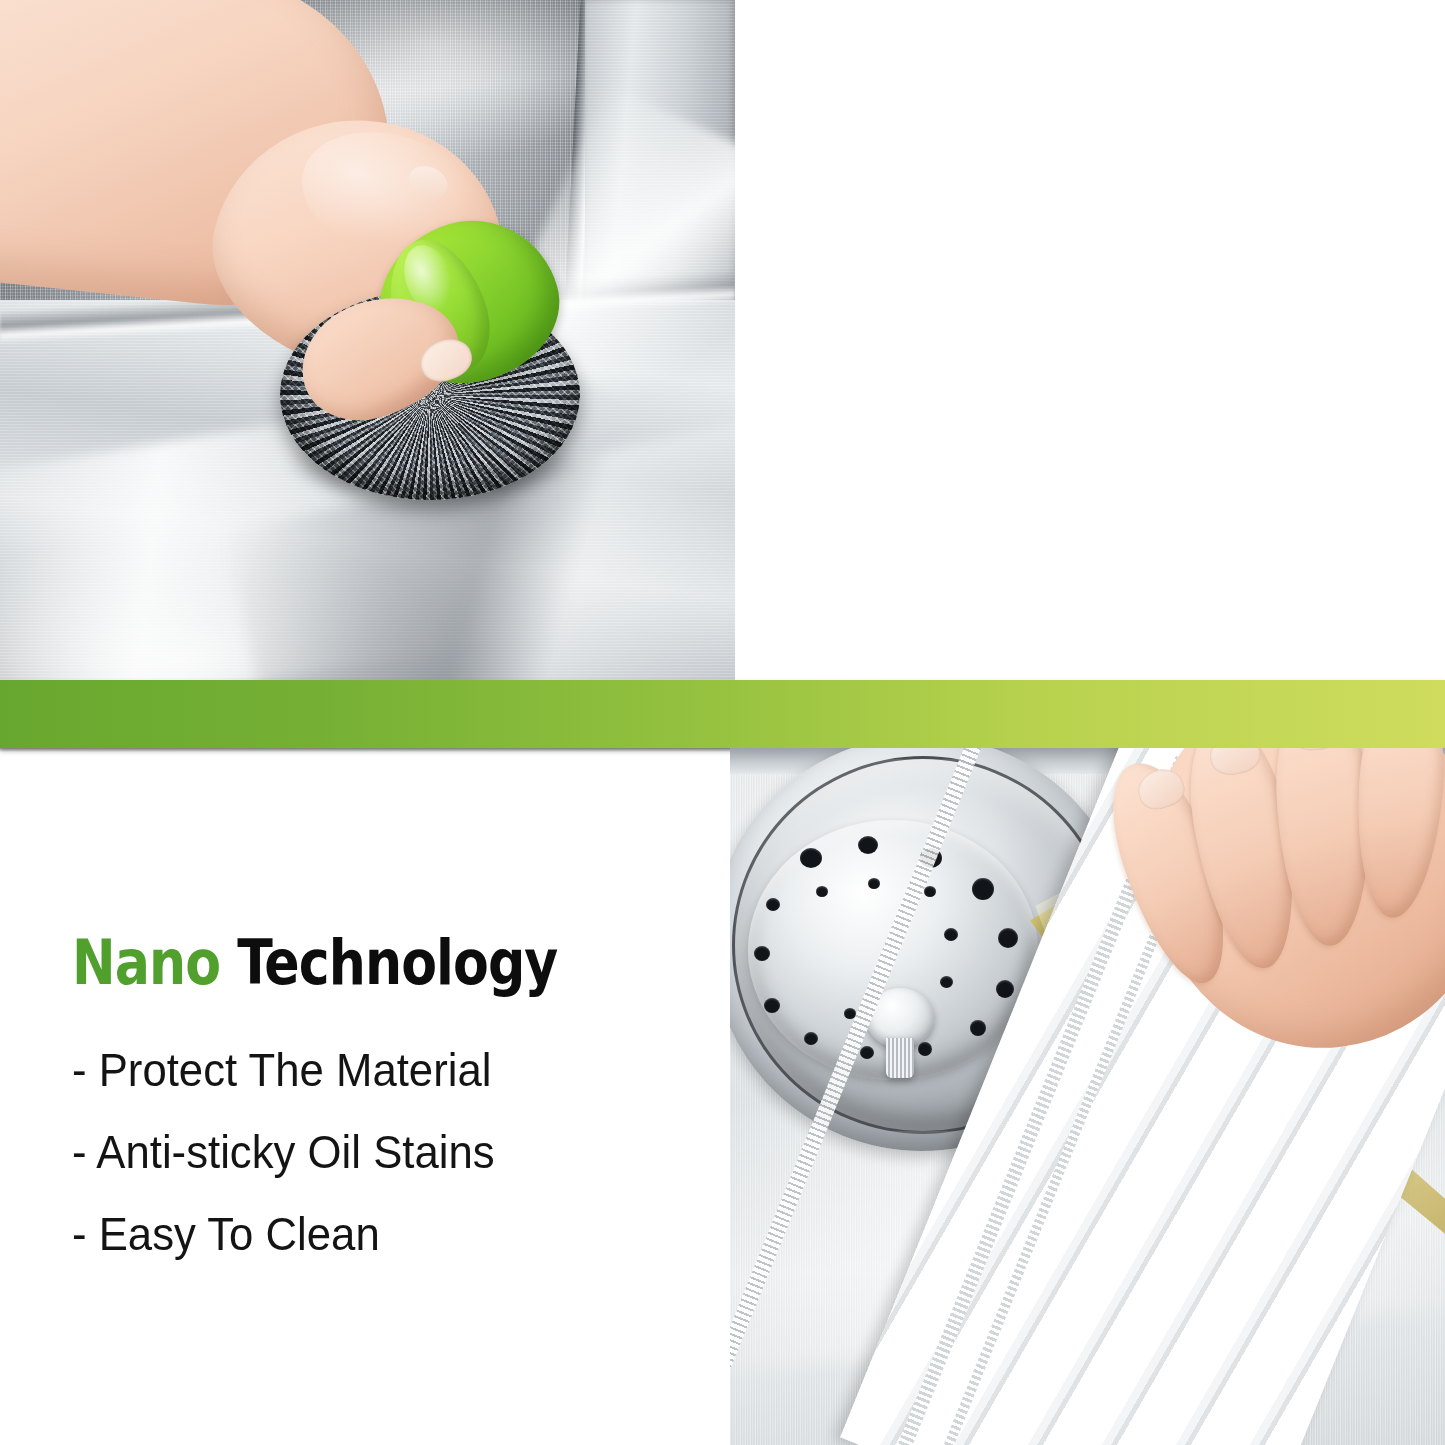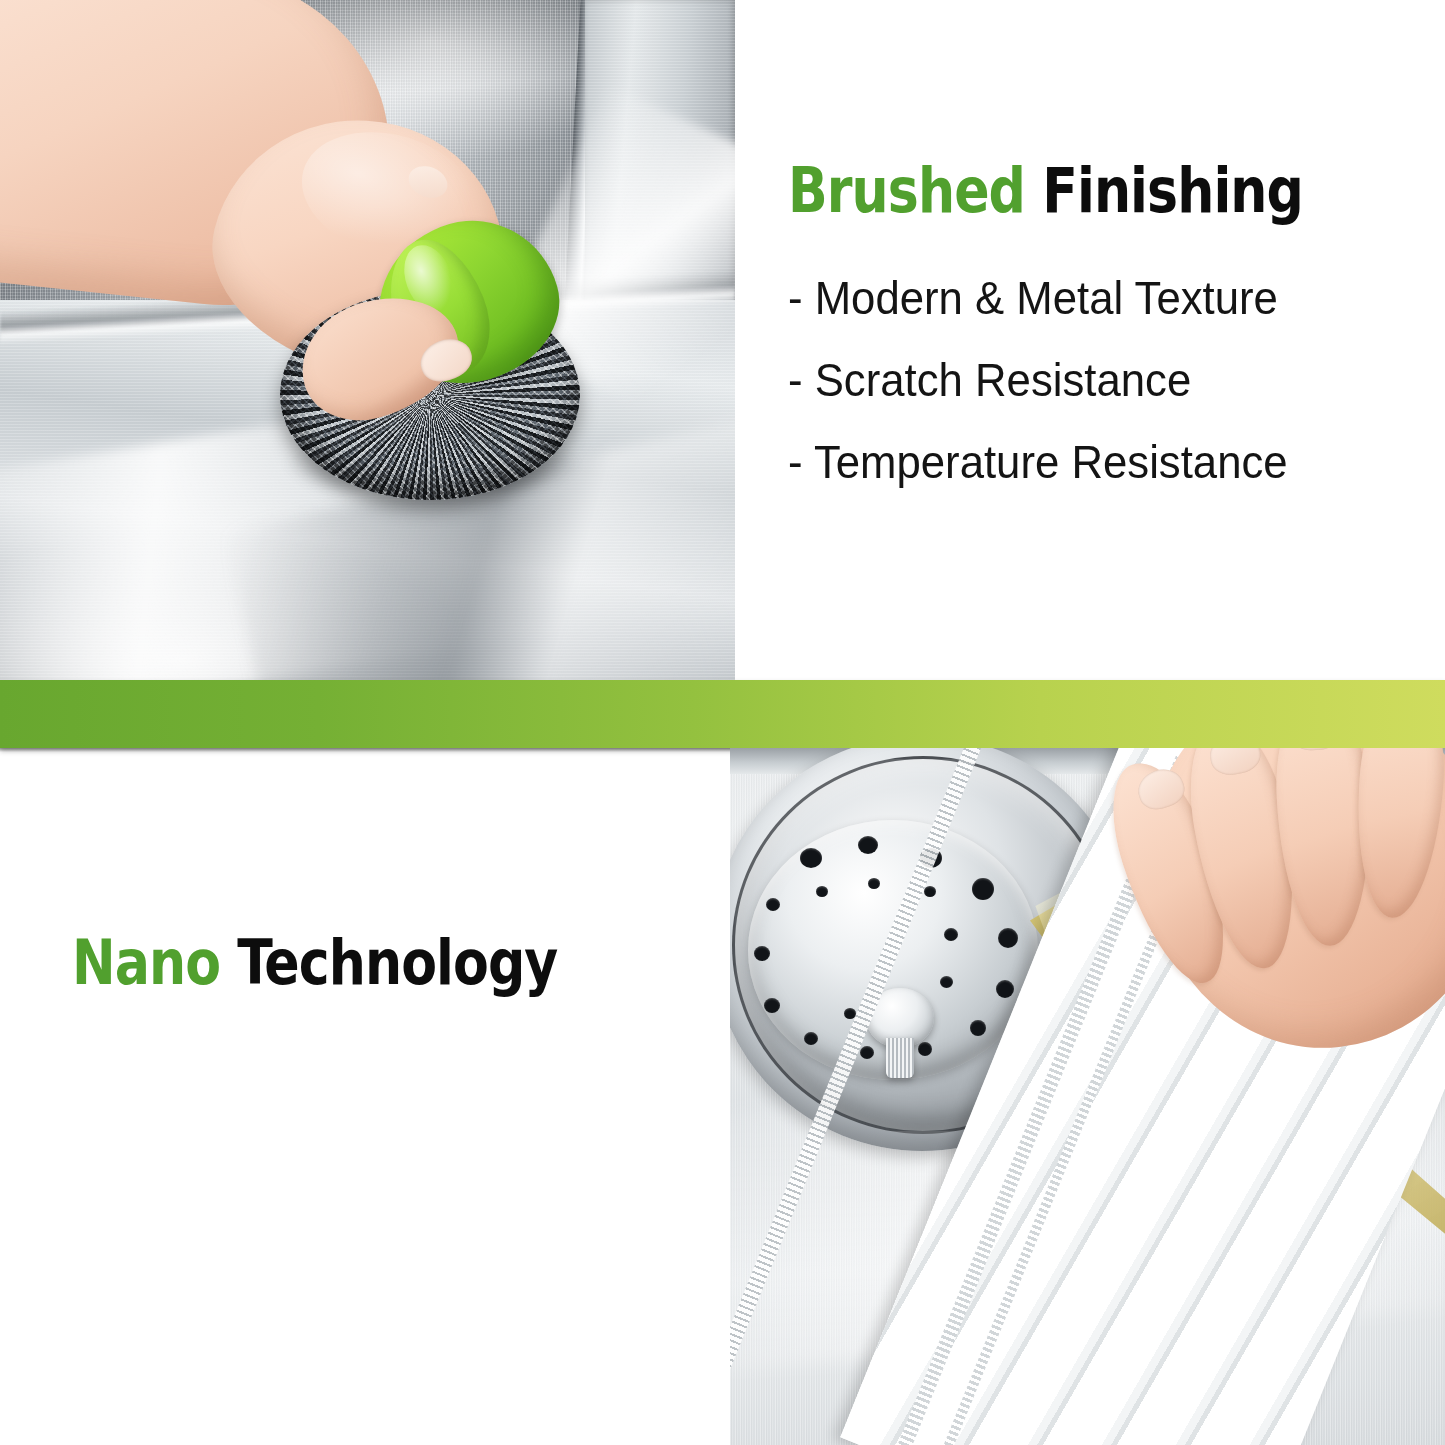--- a/index.html
+++ b/index.html
@@ -224,38 +224,33 @@
     <div class="scrub">
       <div class="scrub-mesh"></div>
     </div>
     <div class="handle"></div>
     <div class="handle-lobe"></div>
     <div class="handle-gloss"></div>
     <div class="thumb"></div>
     <div class="nail"></div>
   </div>
 
-  <div class="textblock" id="text-top">
-    <h2 class="heading">
-      <span class="hl-green">Brushed</span><span>&nbsp;</span><span class="hl-black">Finishing</span>
-    </h2>
-    <ul class="bullets">
-      <li>- Modern &amp; Metal Texture</li>
-      <li>- Scratch Resistance</li>
-      <li>- Temperature Resistance</li>
-    </ul>
-  </div>
 
   <div id="divider"></div>
   <div id="divider-shadow"></div>
 
   <div class="textblock" id="text-bottom">
     <h2 class="heading">
       <span class="hl-green">Nano</span><span>&nbsp;</span><span class="hl-black">Technology</span>
     </h2>
+    <ul class="bullets">
+      <li>- Protect The Material</li>
+      <li>- Anti-sticky Oil Stains</li>
+      <li>- Easy To Clean</li>
+    </ul>
   </div>
 
   <div class="photo" id="photo-bottom">
     <div class="bp-base"></div>
     <div class="brush-h"></div>
     <div class="bp-top-edge"></div>
     <div class="bp-sheen"></div>
 
     <div class="drain-outer"></div>
     <div class="drain-ring"></div>

